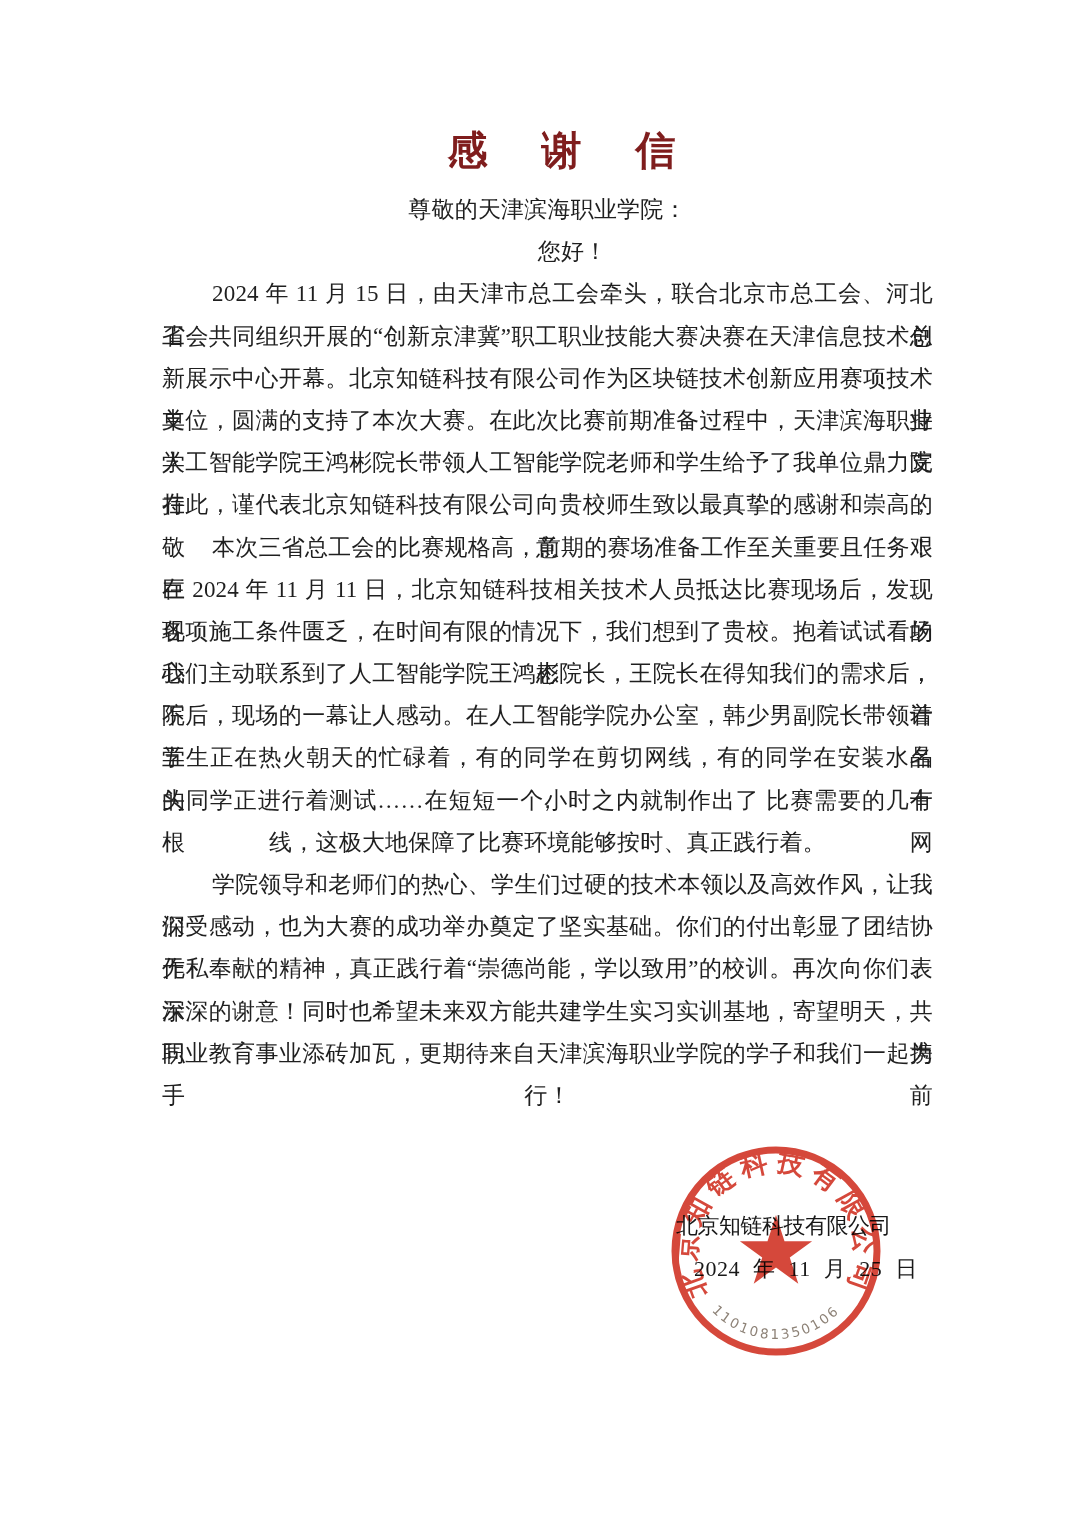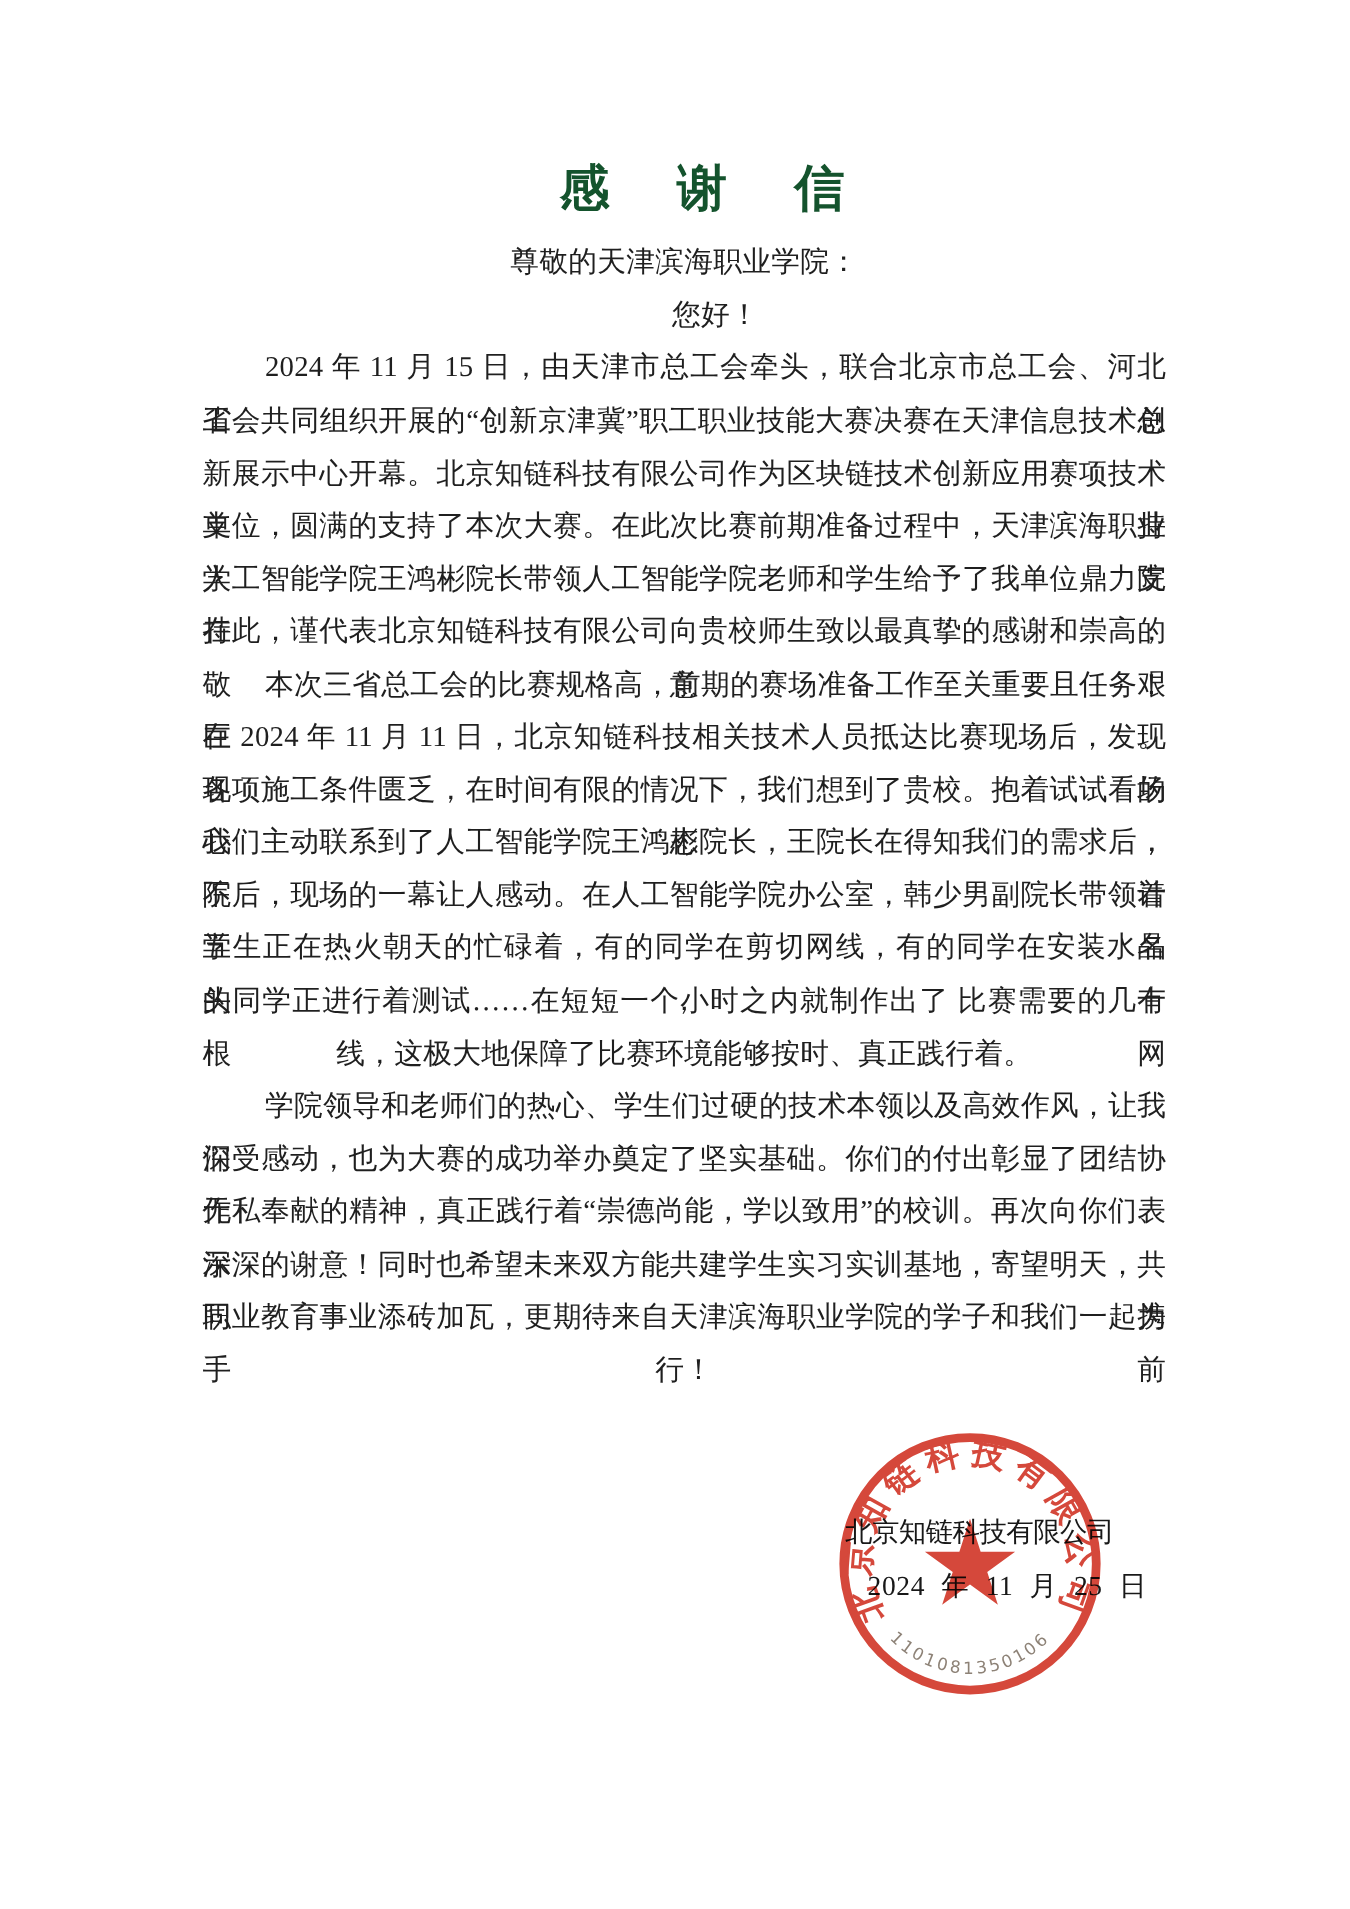--- a/index.html
+++ b/index.html
@@ -12,21 +12,21 @@
     color:#1f1f1f;
   }
   .title {
     position:absolute;
     left:162px; top:126px; width:771px;
     text-align:center;
     transform:translateX(22px);
     font-size:40px; line-height:50px;
     font-weight:bold;
     letter-spacing:16px; word-spacing:12px;
-    color:#14532d;
+    color:#7f1d1d;
   }
   .letter-body {
     position:absolute;
     left:162px; top:189px; width:771px;
   }
   .line {
     height:42.2px; line-height:42.2px;
     font-size:23px;
     text-align:center;
     letter-spacing:0.2px;

